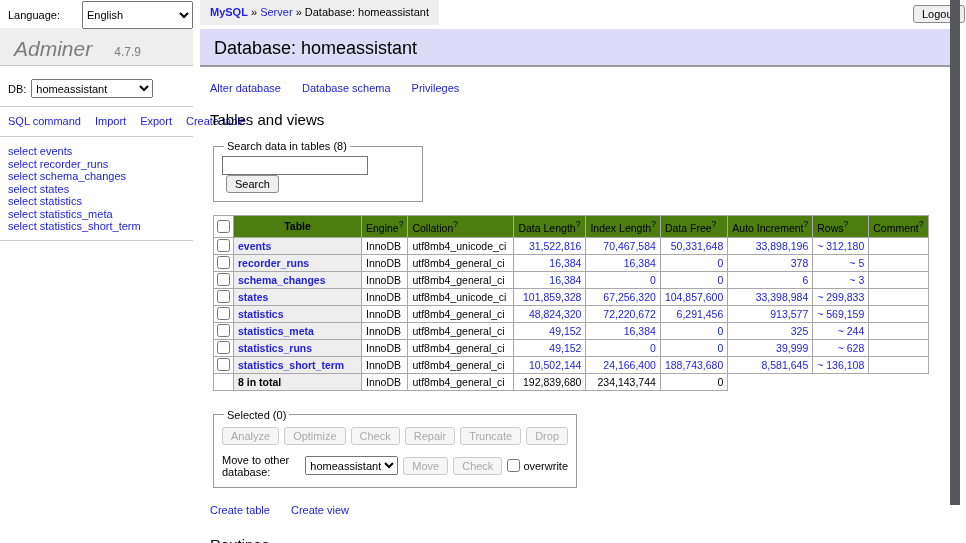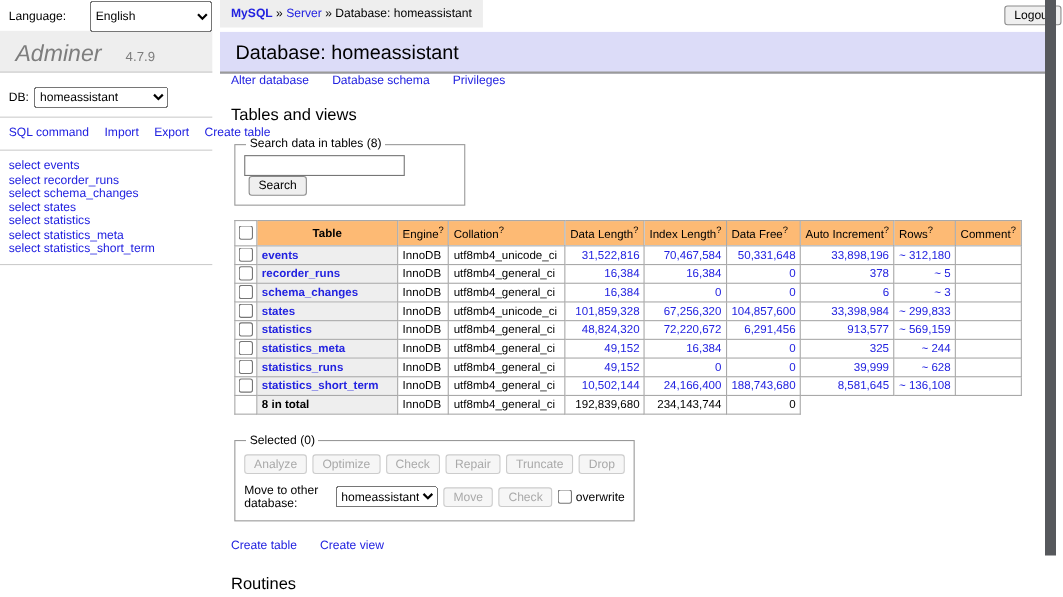--- a/index.html
+++ b/index.html
@@ -28,39 +28,39 @@
   #table-links p { line-height:12.5px; white-space:nowrap; }
 
   
   #main { position:absolute; left:200px; top:0; width:750px; }
   #breadcrumb { display:inline-block; background:#eee; padding:6px 10px 7px; }
   .bc-first { font-weight:bold; }
   #logout-btn { position:absolute; left:913px; top:5px; }
   h2#page-title { margin-top:4px; background:#dcdcf8; border-bottom:2px solid #9a9a9a; height:38px;
                   line-height:38px; padding-left:14px; font-size:18px; font-weight:normal; }
   .links-row { margin-left:10px; }
-  #db-links { }
+  #db-links { margin-top:15px; }
   #db-links a { margin-right:21px; }
   h3 { font-size:15px; font-weight:normal; }
   #tables-title { margin:17px 0 0 10px; }
 
   fieldset { border:1px solid #999; }
   legend { font-size:11px; padding:0 3px; margin-left:2px; }
   button { font-family:inherit; font-size:11px; color:#000; background:#efefef;
            border:1px solid #8c8c8c; border-radius:3px; padding:2px 8px; }
   button:disabled { color:#a9a9a9; background:#f6f6f6; border-color:#ccc; }
 
   #search-fieldset { margin:12px 0 0 13px; width:210px; padding:4px 8px 8px; }
   #search-input { width:146px; height:19px; border:1px solid #767676; font-size:11px;
                   font-family:inherit; padding:0 3px; vertical-align:middle; }
   #search-btn { margin-left:4px; vertical-align:middle; }
 
   table { border-collapse:collapse; margin:13px 0 0 13px; table-layout:fixed; font-size:10.5px; }
   th, td { border:1px solid #a9a9a9; padding:2px 4px; height:17px; overflow:hidden; white-space:nowrap; }
-  thead th, thead td { background:#fdba74; font-weight:normal; text-align:left; padding:3px 4px; }
+  thead th, thead td { background:#4d7c0f; font-weight:normal; text-align:left; padding:3px 4px; }
   thead th.col-table { font-weight:bold; text-align:center; }
   thead td.check { background:#fff; }
   sup.help { font-size:8.5px; }
   tbody th { background:#eee; text-align:left; }
   tbody th a { font-weight:bold; }
   td.check, th.check { text-align:center; padding:0 2px; }
   td.num { text-align:right; }
   tfoot th { background:#eee; text-align:left; font-weight:bold; }
   tfoot td.num { text-align:right; color:#000; }
   input[type=checkbox] { width:13px; height:13px; margin:0; vertical-align:middle; }

